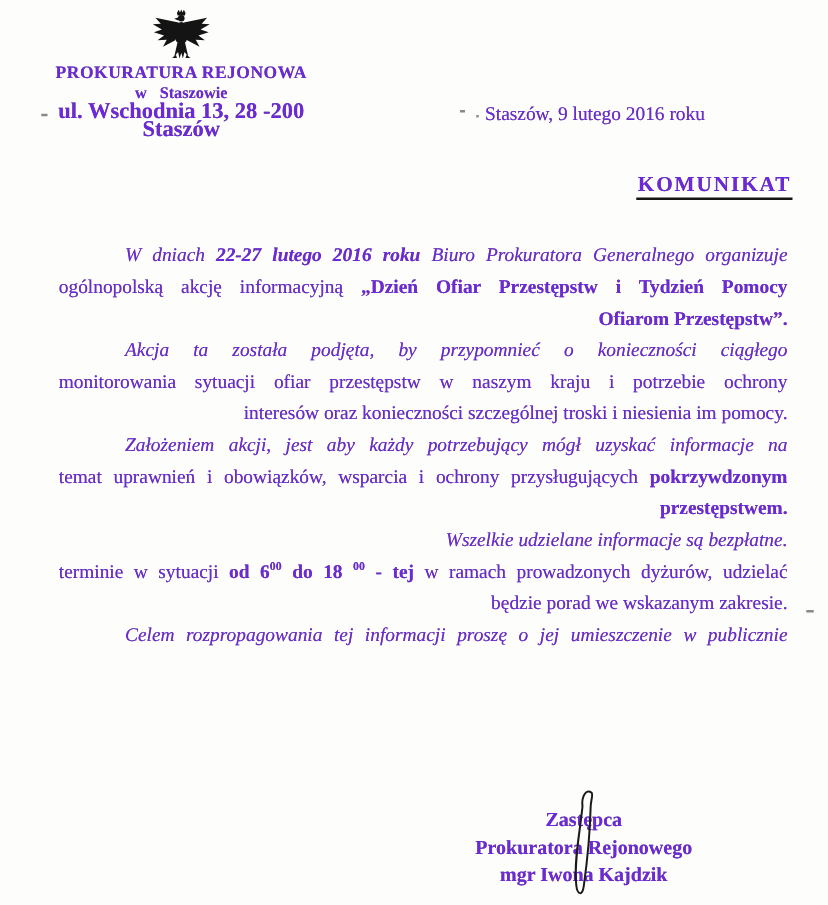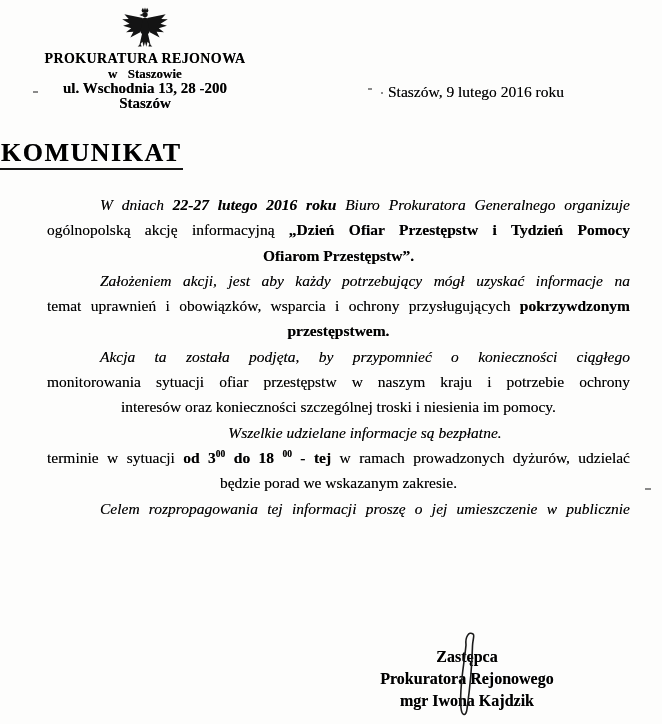--- a/index.html
+++ b/index.html
@@ -3,56 +3,56 @@
 <meta charset="utf-8">
 <style>
   html,body{margin:0;padding:0;}
   body{
     width:662px;height:724px;overflow:hidden;
     background:#ffffff;
     font-family:"Liberation Serif","DejaVu Serif",serif;
   }
   .page{
     position:relative;width:662px;height:724px;
-    background:#fdfdfc;color:#000000;
+    background:#fdfdfc;color:#6d28d9;
   }
   
   .page *{text-shadow:0 0 .4px rgba(10,10,10,.55);}
 
   
   .letterhead{
     position:absolute;left:38px;top:6px;width:214px;
     text-align:center;
   }
   .emblem{width:54px;height:43px;margin:0 auto 2px auto;}
   .lh-name{font-weight:bold;font-size:14px;letter-spacing:.4px;line-height:15px;}
   .lh-loc{font-weight:bold;font-size:13px;word-spacing:7px;line-height:15px;}
-  .lh-addr{font-weight:bold;font-size:15px;line-height:15px;}
+  .lh-addr{font-weight:bold;font-size:18px;line-height:15px;}
 
   
   .dateline{
     position:absolute;left:388px;top:83px;
     font-size:15.5px;white-space:nowrap;
   }
 
   
   .title{
     position:absolute;left:0;top:138px;width:634px;margin:0;
-    text-align:left;font-size:26px;font-weight:bold;letter-spacing:1.5px;
+    text-align:right;font-size:17px;font-weight:bold;letter-spacing:1.5px;
   }
   .title span{border-bottom:2.5px solid #161616;padding:0 1px 1px 1px;}
 
   
   .bodytext{
     position:absolute;left:47px;top:192px;width:583px;
     font-size:15.5px;
   }
   .line{
     height:25.3px;line-height:25.3px;
-    text-align:center;white-space:nowrap;
+    text-align:right;white-space:nowrap;
   }
   .line.just{
     text-align:justify;text-align-last:justify;white-space:normal;
     overflow:hidden;
   }
   .line.first{padding-left:53px;font-style:italic;}
   .line.just.first{text-indent:53px;padding-left:0;}
   .b{font-weight:bold;}
   sup.b{font-size:9.5px;line-height:0;}
 
@@ -103,34 +103,34 @@
 
   <h1 class="title"><span>KOMUNIKAT</span></h1>
 
   <main class="bodytext" id="bodytext">
       <div>
         <div class="line just first"><span>W dniach </span><span class="b">22-27 lutego 2016 roku</span><span> Biuro Prokuratora Generalnego organizuje</span></div>
         <div class="line just"><span>ogólnopolską akcję informacyjną </span><span class="b">„Dzień Ofiar Przestępstw i Tydzień Pomocy</span></div>
         <div class="line"><span class="b">Ofiarom Przestępstw”.</span></div>
       </div>
       <div>
+        <div class="line just first"><span>Akcja ta została podjęta, by przypomnieć o konieczności ciągłego</span></div>
+        <div class="line just"><span>monitorowania sytuacji ofiar przestępstw w naszym kraju i potrzebie ochrony</span></div>
+        <div class="line"><span>interesów oraz konieczności szczególnej troski i niesienia im pomocy.</span></div>
+      </div>
+      <div>
         <div class="line just first"><span>Założeniem akcji, jest aby każdy potrzebujący mógł uzyskać informacje na</span></div>
         <div class="line just"><span>temat uprawnień i obowiązków, wsparcia i ochrony przysługujących </span><span class="b">pokrzywdzonym</span></div>
         <div class="line"><span class="b">przestępstwem.</span></div>
       </div>
       <div>
-        <div class="line just first"><span>Akcja ta została podjęta, by przypomnieć o konieczności ciągłego</span></div>
-        <div class="line just"><span>monitorowania sytuacji ofiar przestępstw w naszym kraju i potrzebie ochrony</span></div>
-        <div class="line"><span>interesów oraz konieczności szczególnej troski i niesienia im pomocy.</span></div>
-      </div>
-      <div>
         <div class="line first"><span>Wszelkie udzielane informacje są bezpłatne.</span></div>
       </div>
       <div>
-        <div class="line just"><span>terminie w sytuacji </span><span class="b">od 3</span><sup class="b">00</sup><span class="b"> do 18 </span><sup class="b">00</sup><span class="b"> - tej</span><span> w ramach prowadzonych dyżurów, udzielać</span></div>
+        <div class="line just"><span>terminie w sytuacji </span><span class="b">od 6</span><sup class="b">00</sup><span class="b"> do 18 </span><sup class="b">00</sup><span class="b"> - tej</span><span> w ramach prowadzonych dyżurów, udzielać</span></div>
         <div class="line"><span>będzie porad we wskazanym zakresie.</span></div>
       </div>
       <div>
         <div class="line just first"><span>Celem rozpropagowania tej informacji proszę o jej umieszczenie w publicznie</span></div>
       </div>
     </main>
 
   <div class="signature">
     <div>Zastępca</div>
     <div>Prokuratora Rejonowego</div>

